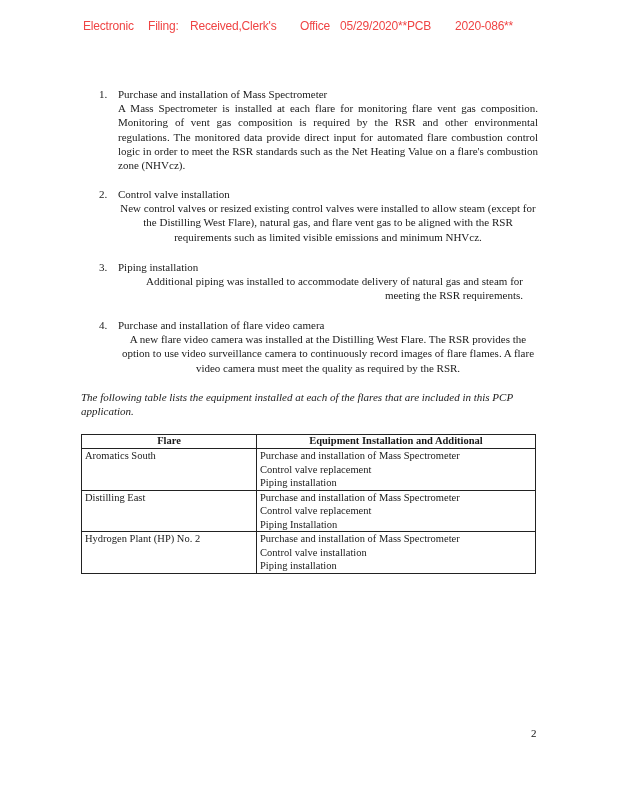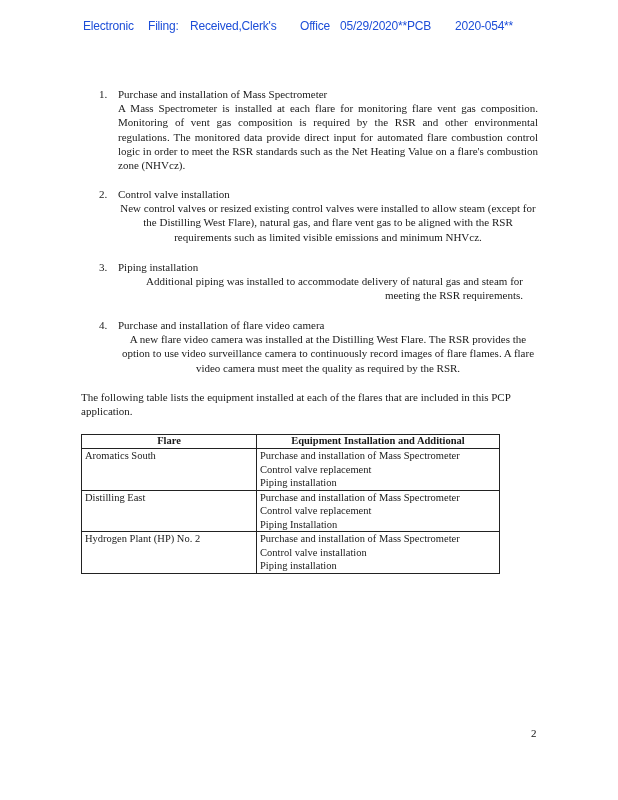--- a/index.html
+++ b/index.html
@@ -1,51 +1,51 @@
 <!DOCTYPE html>
 <html><head>
 <meta charset="utf-8">
 <style>
   html, body { margin: 0; padding: 0; background: #ffffff; }
   body { width: 618px; height: 800px; position: relative; overflow: hidden; color: #111; }
   .header {
     position: absolute; top: 19px; left: 83px; width: 460px; height: 16px;
-    font-family: "Liberation Sans", sans-serif; font-size: 12px; color: #1d4ed8;
+    font-family: "Liberation Sans", sans-serif; font-size: 12px; color: #ef4444;
     letter-spacing: -0.2px;
   }
   .header span { position: absolute; top: 0; white-space: nowrap; }
   .serif { font-family: "Liberation Serif", serif; font-size: 11px; line-height: 14.2px; color: #1a1a1a; }
   .list-item { position: absolute; left: 99px; width: 440px; }
   .list-item .num { position: absolute; left: 0; top: 0; width: 18px; }
   .list-item .title { position: absolute; left: 19px; top: 0; white-space: nowrap; }
   .list-item .body { position: absolute; left: 19px; top: 14.2px; width: 420px; text-align: justify; }
-  .intro { position: absolute; left: 81px; top: 390px; width: 440px; }
+  .intro { position: absolute; left: 81px; top: 390px; width: 440px; font-style: italic; }
   table.equip {
-    position: absolute; left: 81px; top: 434px; width: 419px;
+    position: absolute; left: 81px; top: 434px; width: 455px;
     border-collapse: collapse; table-layout: fixed;
   }
   table.equip th, table.equip td {
     border: 1px solid #222; vertical-align: top; padding: 0 3px;
     font-family: "Liberation Serif", serif; font-size: 10.5px; line-height: 13.5px; color: #1a1a1a;
   }
   table.equip th { font-weight: bold; text-align: center; height: 13px; line-height: 12px; }
   table.equip td.flare { width: 168px; }
   table.equip td.eq div { white-space: nowrap; }
   .page-num { position: absolute; left: 531px; top: 727px; font-family: "Liberation Serif", serif; font-size: 11px; }
 </style>
 </head>
 <body>
 
 <div class="header">
   <span style="left:0px">Electronic</span>
   <span style="left:65px">Filing:</span>
   <span style="left:107px">Received,Clerk's</span>
   <span style="left:217px">Office</span>
   <span style="left:257px">05/29/2020**PCB</span>
-  <span style="left:372px">2020-054**</span>
+  <span style="left:372px">2020-086**</span>
 </div>
 
 <div class="list-item serif" style="top:87px;">
   <span class="num">1.</span>
   <span class="title">Purchase and installation of Mass Spectrometer</span>
   <div class="body">A Mass Spectrometer is installed at each flare for monitoring flare vent gas composition. Monitoring of vent gas composition is required by the RSR and other environmental regulations. The monitored data provide direct input for automated flare combustion control logic in order to meet the RSR standards such as the Net Heating Value on a flare's combustion zone (NHVcz).</div>
 </div>
 
 <div class="list-item serif" style="top:187px;">
   <span class="num">2.</span>

